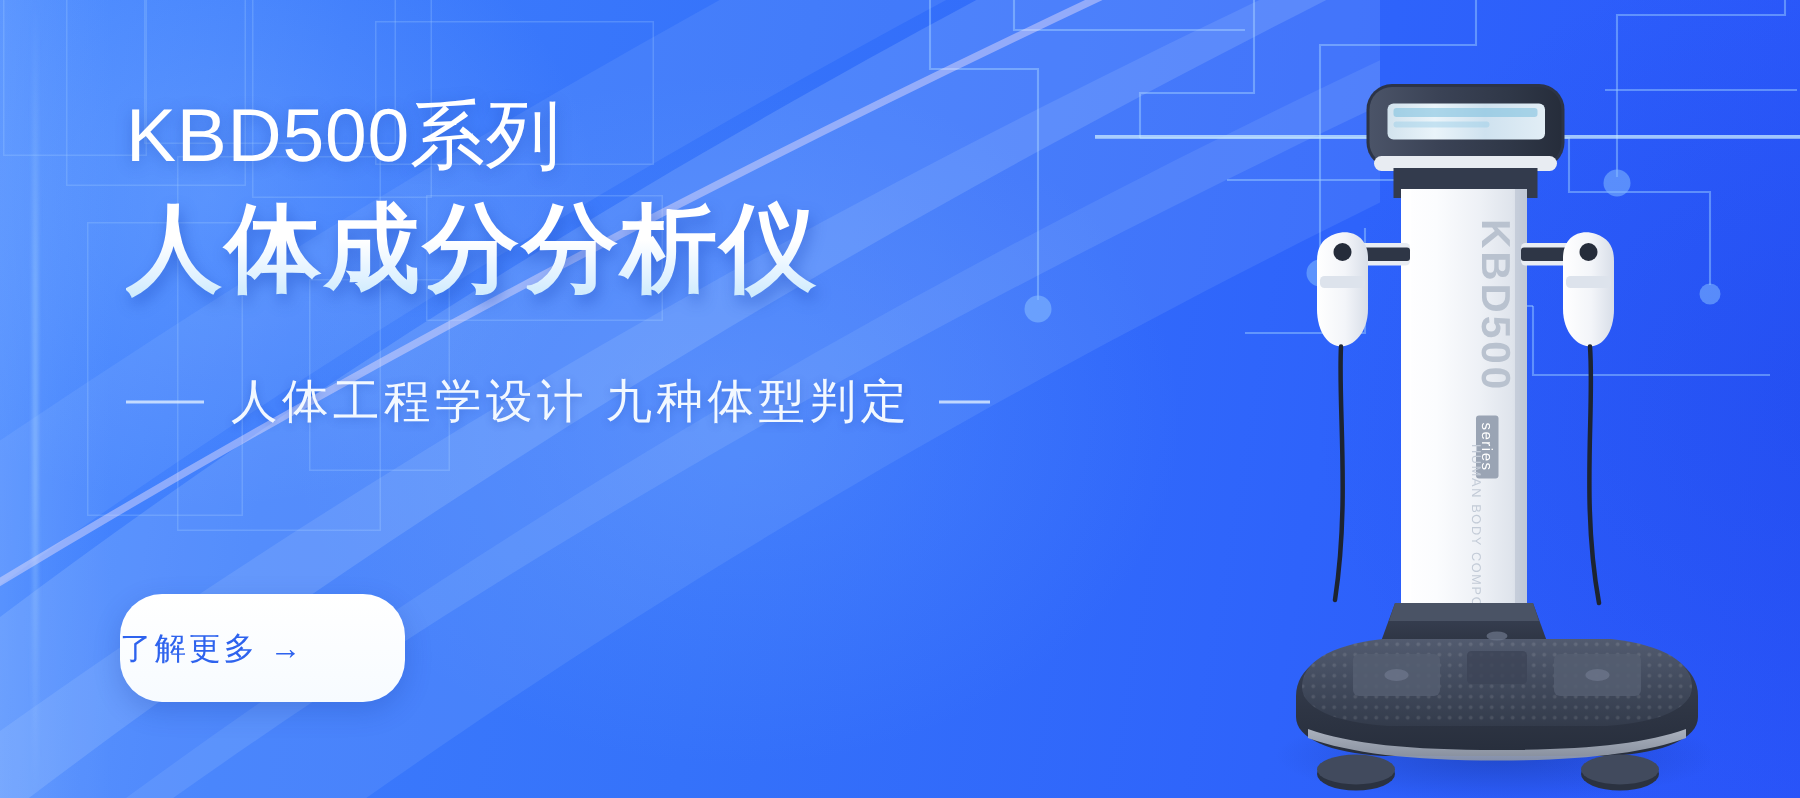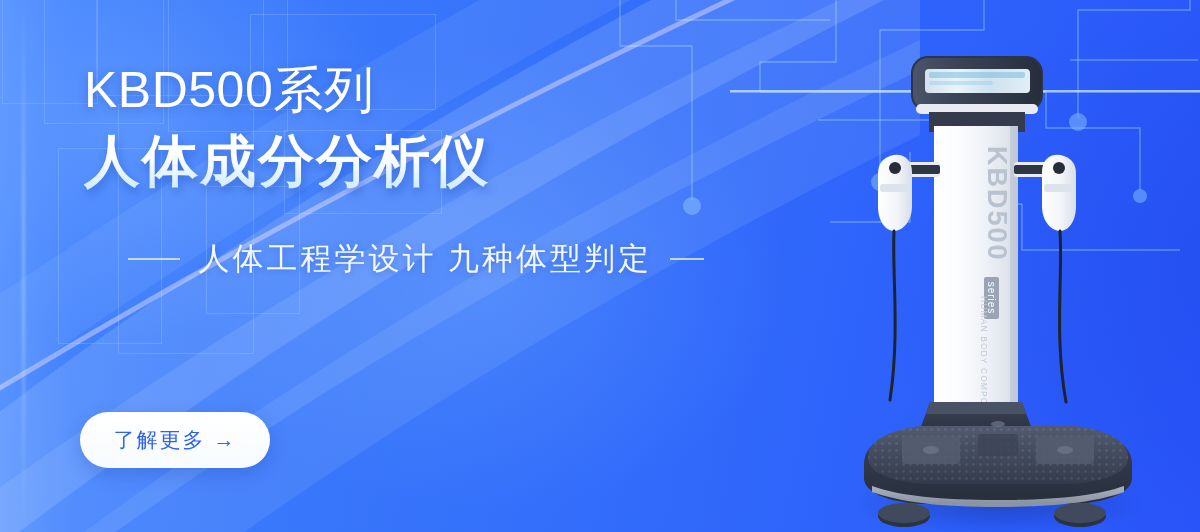--- a/index.html
+++ b/index.html
@@ -56,45 +56,45 @@
   
   .content { position: absolute; left: 84px; top: 62px; width: 620px; }
 
   .kicker {
     font-size: 50px; font-weight: 400; color: #ffffff;
     letter-spacing: 0.5px; line-height: 1.15;
     text-shadow: 0 2px 10px rgba(20,60,170,0.35);
   }
   .headline {
     margin-top: 10px;
-    font-size: 56px; font-weight: bold; line-height: 1.12;
+    font-size: 64px; font-weight: bold; line-height: 1.12;
     letter-spacing: 2px;
     background: linear-gradient(180deg, #ffffff 42%, #dff1ff 78%, #c9e9fb 100%);
     -webkit-background-clip: text; background-clip: text;
     color: transparent; -webkit-text-fill-color: transparent;
     filter: drop-shadow(2px 5px 5px rgba(24,70,190,0.45));
   }
 
-  .subline { margin-top: 46px; display: flex; align-items: center; gap: 18px; justify-content: flex-end; }
+  .subline { margin-top: 46px; display: flex; align-items: center; gap: 18px; }
   .dash { height: 2px; background: rgba(226,240,255,0.78); flex: 0 0 auto; }
   .dash.left { width: 52px; }
   .dash.right { width: 34px; }
   .subtitle {
     font-size: 31px; color: #f2f8ff; letter-spacing: 3px;
     white-space: nowrap;
     text-shadow: 0 1px 6px rgba(20,60,170,0.3);
   }
 
   .cta {
     position: absolute; left: 80px; top: 396px;
-    width: 190px; height: 56px; border-radius: 28px;
+    width: 190px; height: 72px; border-radius: 28px;
     background: linear-gradient(180deg, #ffffff 0%, #f7fbff 100%);
     box-shadow: 0 6px 18px rgba(18,52,150,0.22);
-    display: flex; align-items: center; justify-content: center;
-    cursor: pointer; border: none; margin-top: 16px;
+    display: flex; align-items: center; justify-content: flex-start;
+    cursor: pointer; border: none;
   }
   .cta-label {
     font-size: 21px; color: #2E63EE; letter-spacing: 2px;
     font-family: "Liberation Sans", "DejaVu Sans", sans-serif;
   }
 
   
   .device { position: absolute; left: 830px; top: 34px; width: 310px; height: 498px; }
 </style>
 </head>

